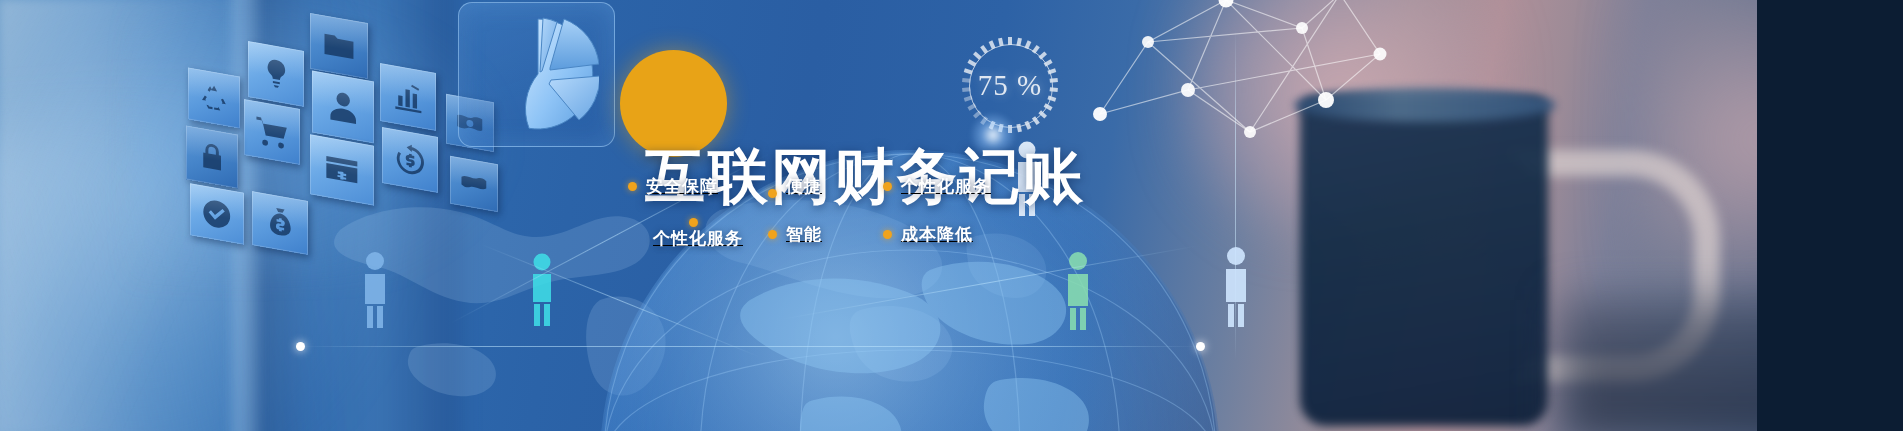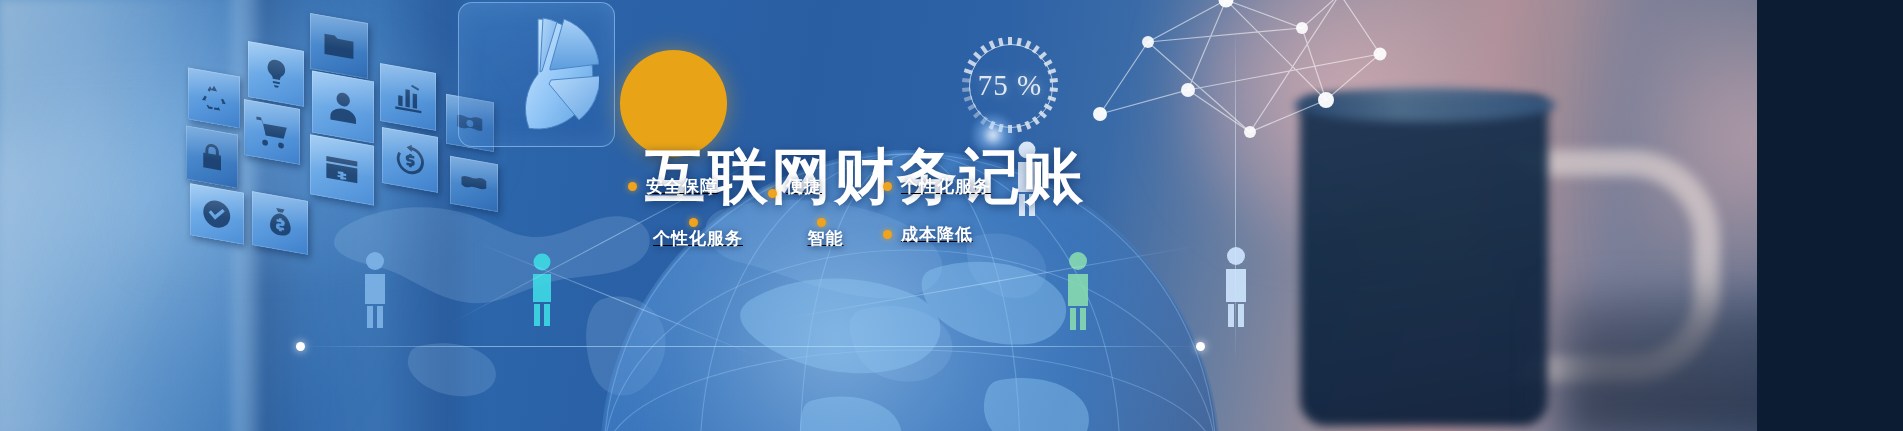--- a/index.html
+++ b/index.html
@@ -573,21 +573,21 @@
         <div class="feat">
           <span class="bullet"></span>
           <span class="ftxt">个性化服务</span>
         </div>
       </div>
       <div class="feat-row">
         <div class="feat" style="width:140px;flex-direction:column;">
           <span class="bullet"></span>
           <span class="ftxt">个性化服务</span>
         </div>
-        <div class="feat" style="width:115px;flex-direction:column;">
+        <div class="feat" style="width:115px;">
           <span class="bullet"></span>
           <span class="ftxt">智能</span>
         </div>
         <div class="feat">
           <span class="bullet"></span>
           <span class="ftxt">成本降低</span>
         </div>
       </div>
     </div>
   </div>

